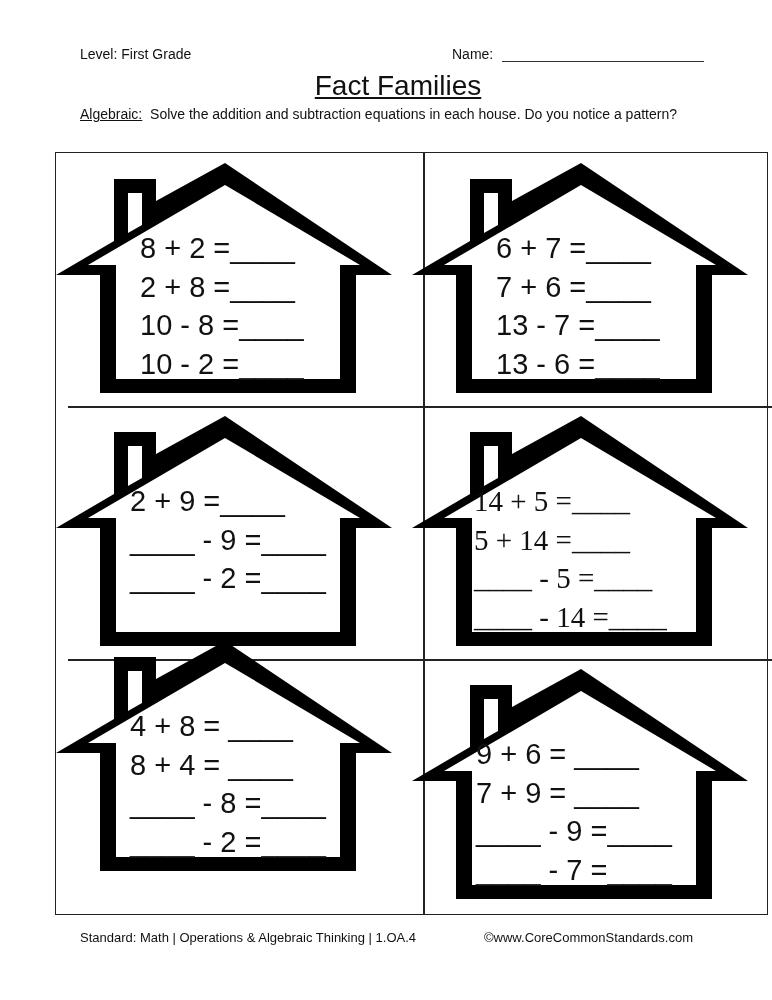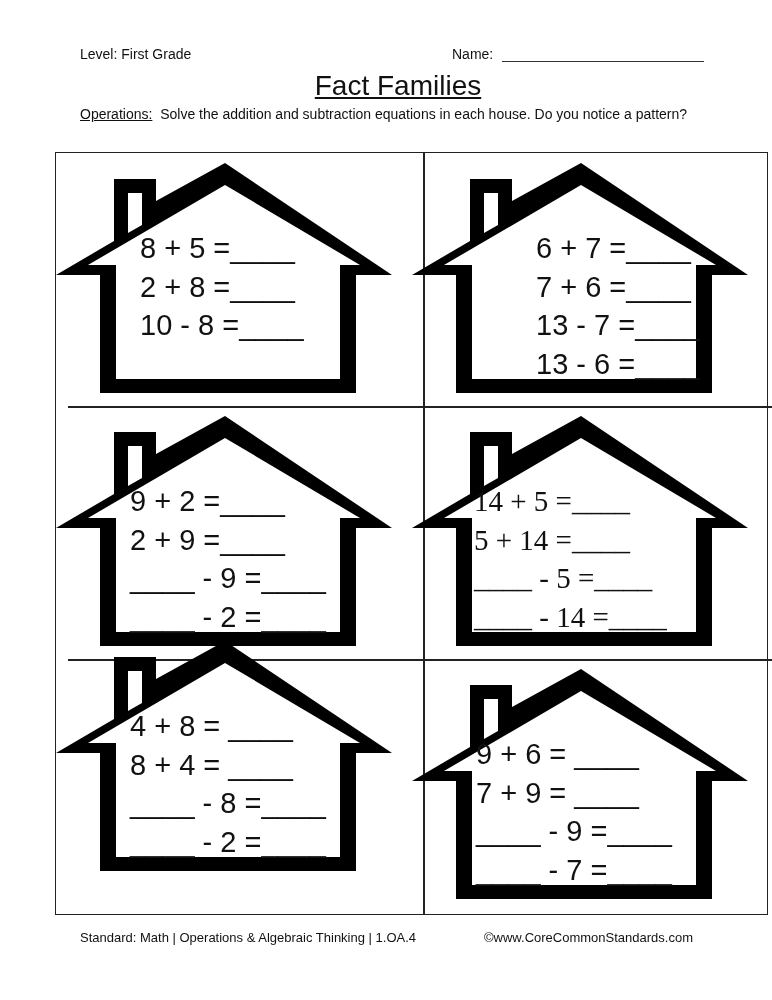--- a/index.html
+++ b/index.html
@@ -18,54 +18,54 @@
 </head>
 <body>
 
 <div class="abs hdr" style="left:68px;top:46px;">Level: First Grade</div>
 <div class="abs hdr" style="left:440px;top:46px;">Name:</div>
 <div class="abs" style="left:490px;top:61px;width:202px;border-bottom:1px solid #333;height:0;"></div>
 
 <div class="abs title">Fact Families</div>
 
 <div class="abs dir">
-  <u>Operations:</u>&nbsp;
+  <u>Algebraic:</u>&nbsp;
   <span>Solve the addition and subtraction equations in each house.  Do you notice a pattern?</span>
 </div>
 
 <div class="abs grid">
   <div class="abs" style="left:355px;top:0;width:1.5px;height:100%;background:#222;"></div>
   <div class="abs" style="left:0;top:253px;width:100%;height:1.5px;background:#222;"></div>
   <div class="abs" style="left:0;top:506px;width:100%;height:1.5px;background:#222;"></div>
 </div>
 
 <div id="cells">
     <div class="cell" style="left: 44px; top: 153px;">
       <svg class="house" width="356" height="254" viewBox="0 0 356 254">
     <path d="M70 26 H112 V48 L181 10 L348 122 H312 V240 H56 V122 H12 L70 88 Z
              M84 40 V80 L98 72 V40 Z
              M181 32 L44 112 H72 V226 H296 V112 H316 Z" fill="#000" fill-rule="evenodd"></path>
   </svg>
-      <div class="eqs" style="left: 96px; top: 76px;"><div>8 + 5 =____</div><div>2 + 8 =____</div><div>10 - 8 =____</div></div>
+      <div class="eqs" style="left: 96px; top: 76px;"><div>8 + 2 =____</div><div>2 + 8 =____</div><div>10 - 8 =____</div><div>10 - 2 =____</div></div>
     </div>
     <div class="cell" style="left: 400px; top: 153px;">
       <svg class="house" width="356" height="254" viewBox="0 0 356 254">
     <path d="M70 26 H112 V48 L181 10 L348 122 H312 V240 H56 V122 H12 L70 88 Z
              M84 40 V80 L98 72 V40 Z
              M181 32 L44 112 H72 V226 H296 V112 H316 Z" fill="#000" fill-rule="evenodd"></path>
   </svg>
-      <div class="eqs" style="left: 96px; top: 76px; margin-left: 40px;"><div>6 + 7 =____</div><div>7 + 6 =____</div><div>13 - 7 =____</div><div>13 - 6 =____</div></div>
+      <div class="eqs" style="left: 96px; top: 76px;"><div>6 + 7 =____</div><div>7 + 6 =____</div><div>13 - 7 =____</div><div>13 - 6 =____</div></div>
     </div>
     <div class="cell" style="left: 44px; top: 406px;">
       <svg class="house" width="356" height="254" viewBox="0 0 356 254">
     <path d="M70 26 H112 V48 L181 10 L348 122 H312 V240 H56 V122 H12 L70 88 Z
              M84 40 V80 L98 72 V40 Z
              M181 32 L44 112 H72 V226 H296 V112 H316 Z" fill="#000" fill-rule="evenodd"></path>
   </svg>
-      <div class="eqs" style="left: 86px; top: 76px;"><div>9 + 2 =____</div><div>2 + 9 =____</div><div>____ - 9 =____</div><div>____ - 2 =____</div></div>
+      <div class="eqs" style="left: 86px; top: 76px;"><div>2 + 9 =____</div><div>____ - 9 =____</div><div>____ - 2 =____</div></div>
     </div>
     <div class="cell" style="left: 400px; top: 406px;">
       <svg class="house" width="356" height="254" viewBox="0 0 356 254">
     <path d="M70 26 H112 V48 L181 10 L348 122 H312 V240 H56 V122 H12 L70 88 Z
              M84 40 V80 L98 72 V40 Z
              M181 32 L44 112 H72 V226 H296 V112 H316 Z" fill="#000" fill-rule="evenodd"></path>
   </svg>
       <div class="eqs" style="left: 74px; top: 76px; font-family: Liberation Serif, serif;"><div>14 + 5 =____</div><div>5 + 14 =____</div><div>____ - 5 =____</div><div>____ - 14 =____</div></div>
     </div>
     <div class="cell" style="left: 44px; top: 631px;">

